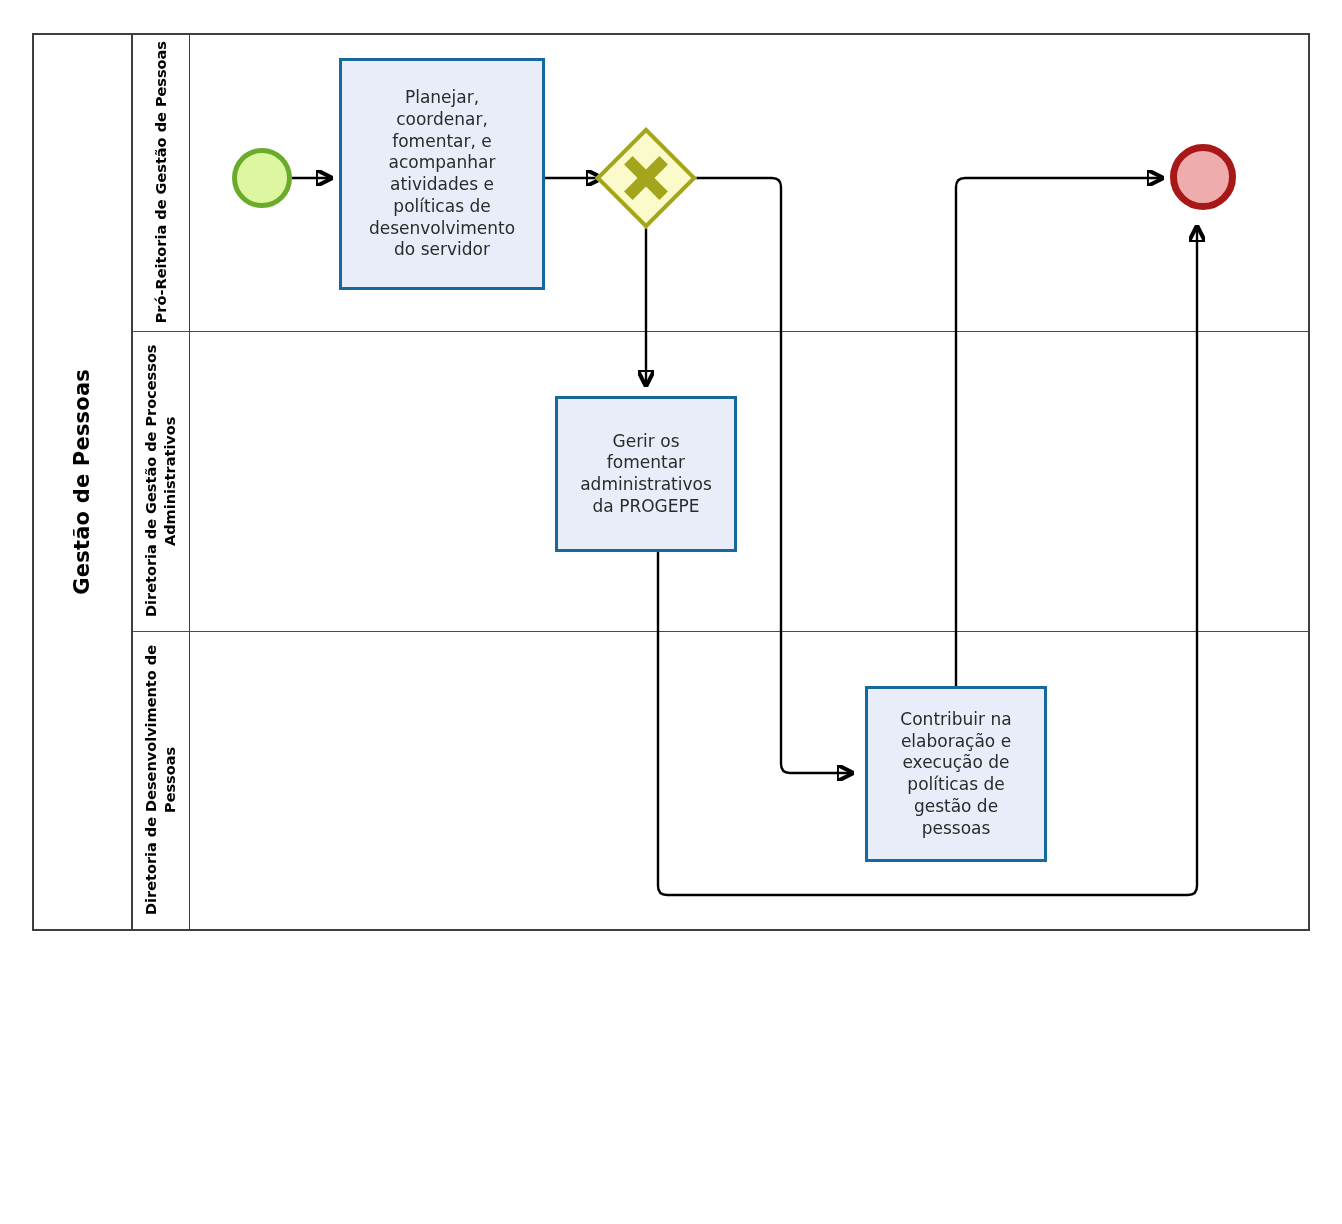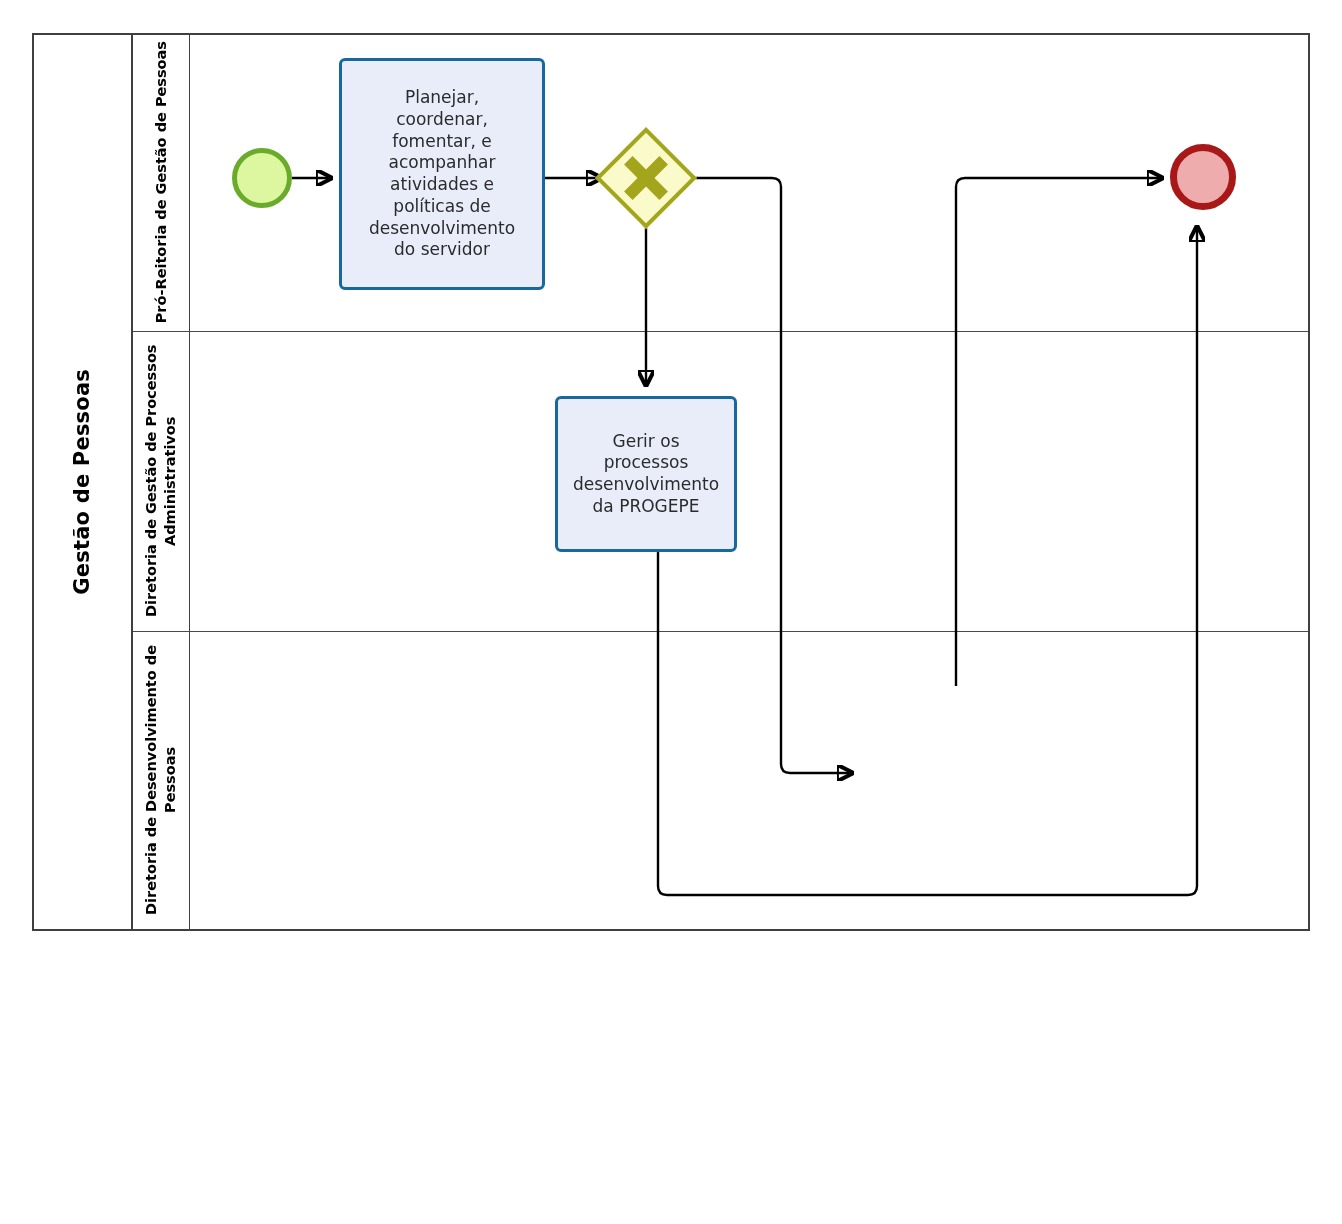--- a/index.html
+++ b/index.html
@@ -23,21 +23,21 @@
               display:flex;align-items:center;justify-content:center;
               padding:4px 2px;}
   .lane-label span{writing-mode:vertical-rl;transform:rotate(180deg);
               font-weight:bold;font-size:14.5px;color:#000;line-height:1.28;
               text-align:center;}
   .lane-div{position:absolute;left:133px;width:1175px;height:0;
             border-top:1px solid #4a4a4a;}
 
   
   .task{position:absolute;box-sizing:border-box;
-        background:#e9edfa;border:3px solid #17699b;border-radius:6px;
+        background:#e9edfa;border:3px solid #17699b;border-radius:0;
         display:flex;align-items:center;justify-content:center;
         text-align:center;color:#2b2b2b;font-size:17px;line-height:1.28;
         padding:4px 24px;}
 
   .event{position:absolute;border-radius:50%;box-sizing:border-box;}
   .event-start{background:#dcf7a0;border:5px solid #6aab2b;}
   .event-end{background:#eeacac;border:7px solid #a81818;}
 
   .gateway{position:absolute;width:72px;height:72px;
            background:#fbfacb;border:4px solid #a3a51c;
@@ -109,20 +109,23 @@
 
   <div class="task" style="left:339px;top:58px;width:206px;height:232px;">
     <span>Planejar, coordenar, fomentar, e acompanhar atividades e políticas de desenvolvimento do servidor</span>
   </div>
 
   <div class="gateway" style="left:610px;top:142px;">
     <i class="gw-plus"></i>
   </div>
 
   <div class="task" style="left:555px;top:396px;width:182px;height:156px;">
-    <span>Gerir os processos desenvolvimento da PROGEPE</span>
+    <span>Gerir os fomentar administrativos da PROGEPE</span>
   </div>
 
+  <div class="task" style="left:865px;top:686px;width:182px;height:176px;">
+    <span>Contribuir na elaboração e execução de políticas de gestão de pessoas</span>
+  </div>
 
   <div class="event event-end" style="left:1170px;top:144px;width:66px;height:66px;"></div>
 
 
 </div>
 
 </body></html>

